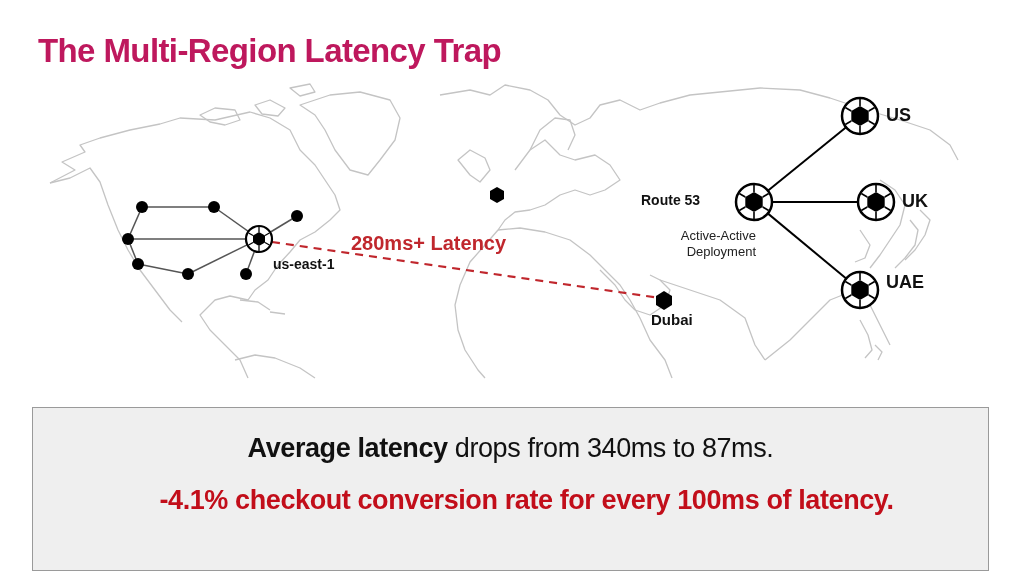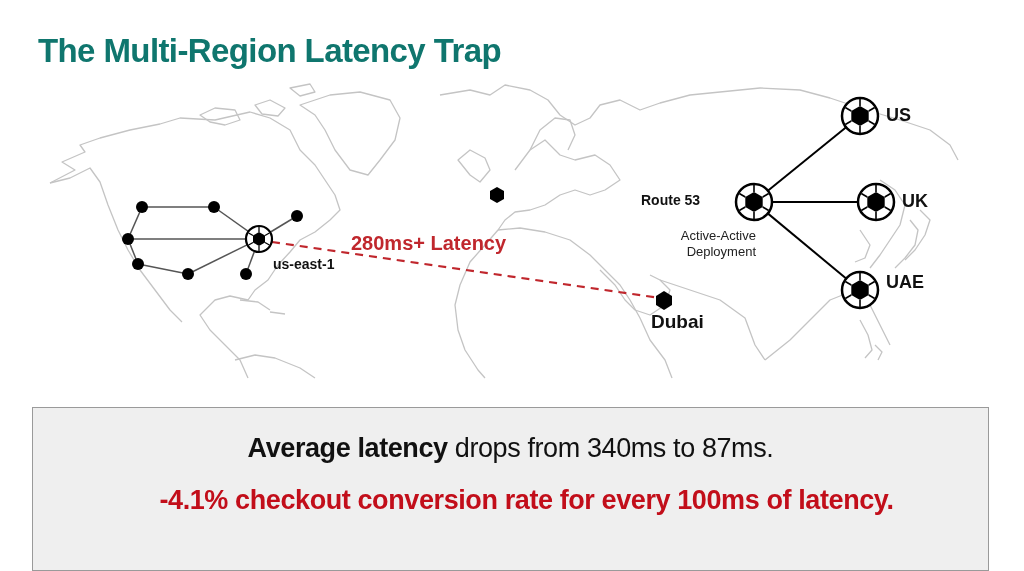--- a/index.html
+++ b/index.html
@@ -1,19 +1,19 @@
 <!DOCTYPE html>
 <html><head>
 <meta charset="utf-8">
 <style>
   html, body { margin: 0; padding: 0; background: #ffffff; }
   body { width: 1024px; height: 571px; position: relative; overflow: hidden;
          font-family: "Liberation Sans", "DejaVu Sans", sans-serif; color: #111; }
   .title { position: absolute; left: 38px; top: 32px; font-size: 33px; font-weight: 700;
-           letter-spacing: -0.6px; color: #0f766e; margin: 0; }
+           letter-spacing: -0.6px; color: #be185d; margin: 0; }
   svg.map { position: absolute; left: 0; top: 0; }
   .lbl { position: absolute; white-space: nowrap; }
   .lbl-node { font-size: 14px; font-weight: 700; color: #111; margin-left: 8px; }
   .lbl-big { font-size: 14px; font-weight: 700; color: #111; }
   .lbl-region { font-size: 18px; font-weight: 700; color: #111; }
   .lbl-latency { font-size: 20px; font-weight: 700; color: #c0272d; }
   .lbl-sub { font-size: 13px; color: #222; text-align: right; line-height: 16px; }
   .summary { position: absolute; left: 32px; top: 407px; width: 957px; height: 164px;
              background: #efefef; border: 1.5px solid #9a9a9a; box-sizing: border-box; }
   .line1 { position: absolute; left: 0; right: 0; top: 25px; text-align: center;
@@ -136,21 +136,21 @@
   <g transform="translate(876,202)">
       <use href="#node-icon"></use>
     </g>
   <g transform="translate(860,290)">
       <use href="#node-icon"></use>
     </g>
 </svg>
 
 <div class="lbl lbl-node" style="left:265px; top:256px;">us-east-1</div>
 <div class="lbl lbl-latency" style="left:351px; top:232px;">280ms+ Latency</div>
-<div class="lbl lbl-node" style="left:643px; top:311px; font-size:19px;">Dubai</div>
+<div class="lbl lbl-node" style="left:643px; top:311px; font-size:15px;">Dubai</div>
 
 <div class="lbl lbl-big" style="left:641px; top:192px;">Route 53</div>
 <div class="lbl lbl-sub" style="left:662px; top:228px; width:94px;">
   <div>Active-Active</div>
   <div>Deployment</div>
 </div>
 
 <div class="lbl lbl-region" style="left:886px; top:105px;">US</div>
 <div class="lbl lbl-region" style="left:902px; top:191px;">UK</div>
 <div class="lbl lbl-region" style="left:886px; top:272px;text-align:center;">UAE</div>

